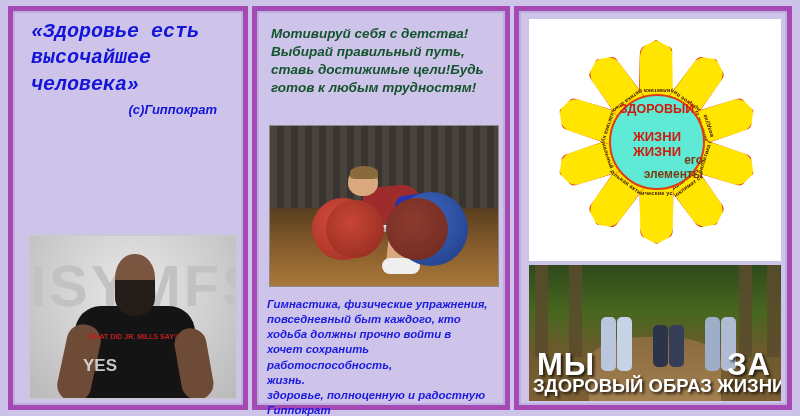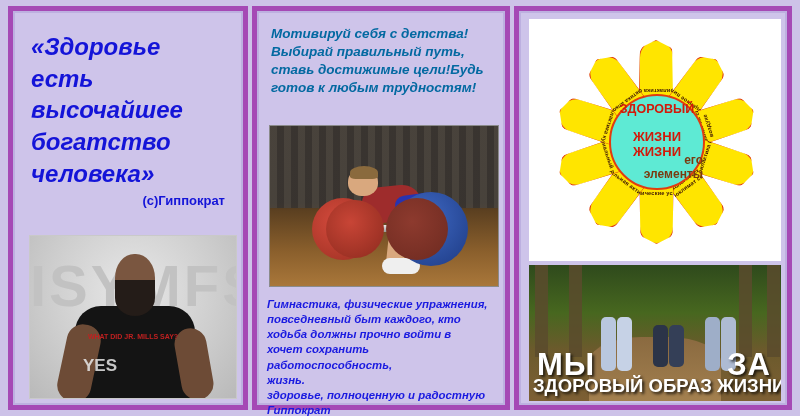--- a/index.html
+++ b/index.html
@@ -12,36 +12,37 @@
 
   
   .panel{position:absolute;background:#a549b5;padding:5px;box-sizing:border-box;}
   .panel-inner{position:relative;width:100%;height:100%;background:#cec4ea;box-sizing:border-box;
                border:2px solid #bdb0e0;}
 
   
   #panel-left{left:8px;top:6px;width:240px;height:404px;}
   .quote{
     color:#1414d8;font-style:italic;font-weight:bold;
-    font-size:24px;line-height:1.32;
-    padding:18px 16px 0 16px;
+    font-size:20px;line-height:1.32;
+    padding:6px 16px 0 16px;
+    font-family:Liberation Mono, monospace;
   }
   .quote-author{
-    color:#1414d8;font-weight:bold;font-size:13px;
-    text-align:right;padding:4px 16px 0 0;
+    color:#1414d8;font-style:italic;font-weight:bold;font-size:13px;
+    text-align:right;padding:4px 24px 0 0;
   }
   .photo-man{
     position:absolute;left:14px;top:222px;width:206px;height:162px;
     background:#d9d9d9;overflow:hidden;border:1px solid #c9c9c9;
   }
 
   
   #panel-mid{left:252px;top:6px;width:258px;height:404px;}
   .motto{
-    color:#0369a1;font-style:italic;font-weight:bold;
+    color:#14532d;font-style:italic;font-weight:bold;
     font-size:13.5px;line-height:1.34;padding:12px 12px 0 12px;
   }
   .photo-lifter{
     position:absolute;left:10px;top:112px;width:228px;height:160px;overflow:hidden;
     background:#2a2118;border:1px solid #8b8b8b;
   }
   .hippocrat{
     position:absolute;left:8px;top:284px;right:8px;
     color:#1a1ae0;font-style:italic;font-weight:bold;
     font-size:11.4px;line-height:1.33;
@@ -151,21 +152,20 @@
 <body>
 
 <div class="slide">
 
   <div class="panel" id="panel-left">
     <div class="panel-inner">
 
       <div class="quote">
         <div>«Здоровье есть</div>
         <div>высочайшее</div>
-        <div>богатство</div>
         <div>человека»</div>
       </div>
       <div class="quote-author">(c)Гиппократ</div>
 
       <div class="photo-man">
         <div class="man-bg"></div>
         <div class="man-wm">ISYMFS</div>
         <div class="man-torso"></div>
         <div class="man-arm-l"></div>
         <div class="man-arm-r"></div>

